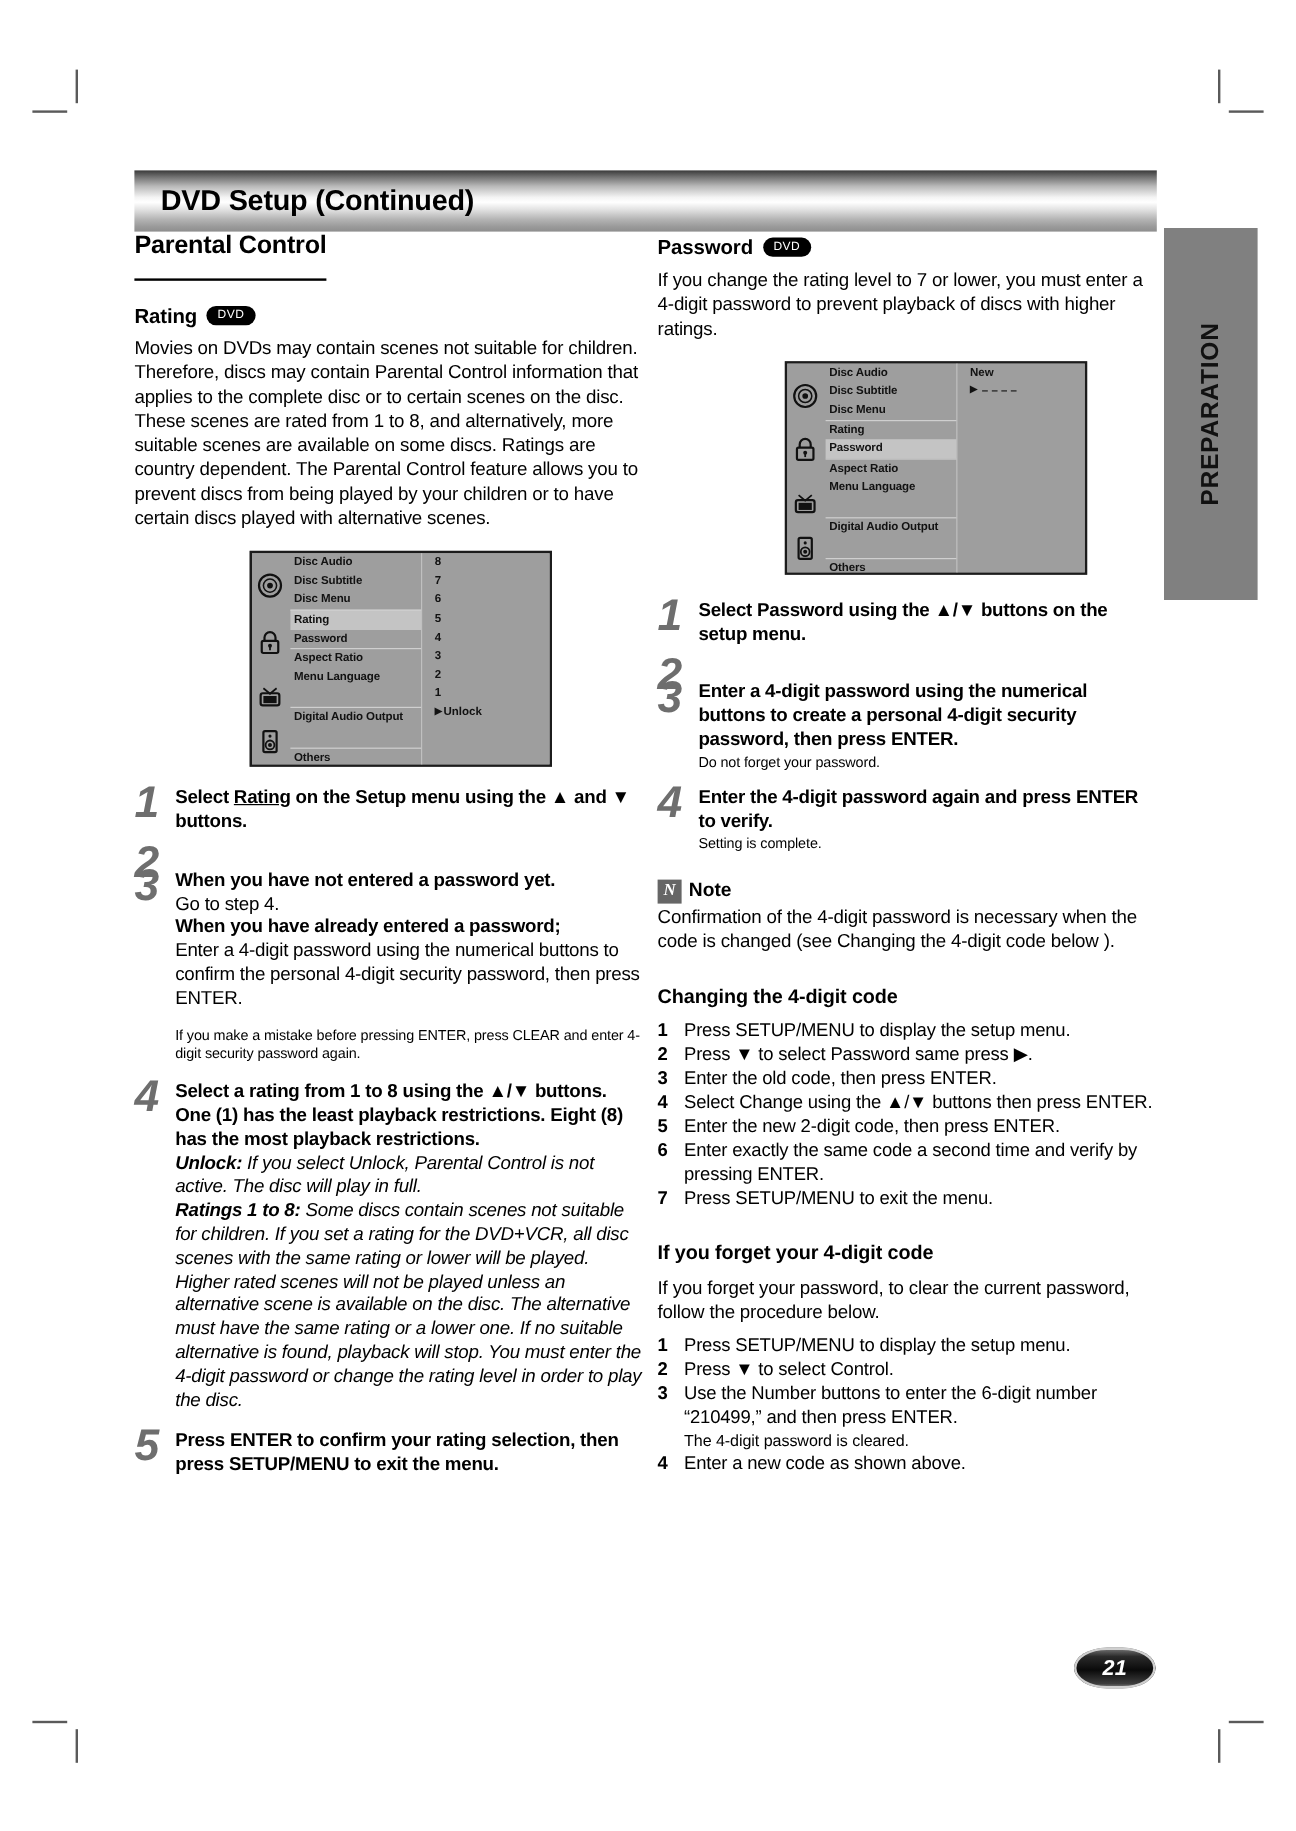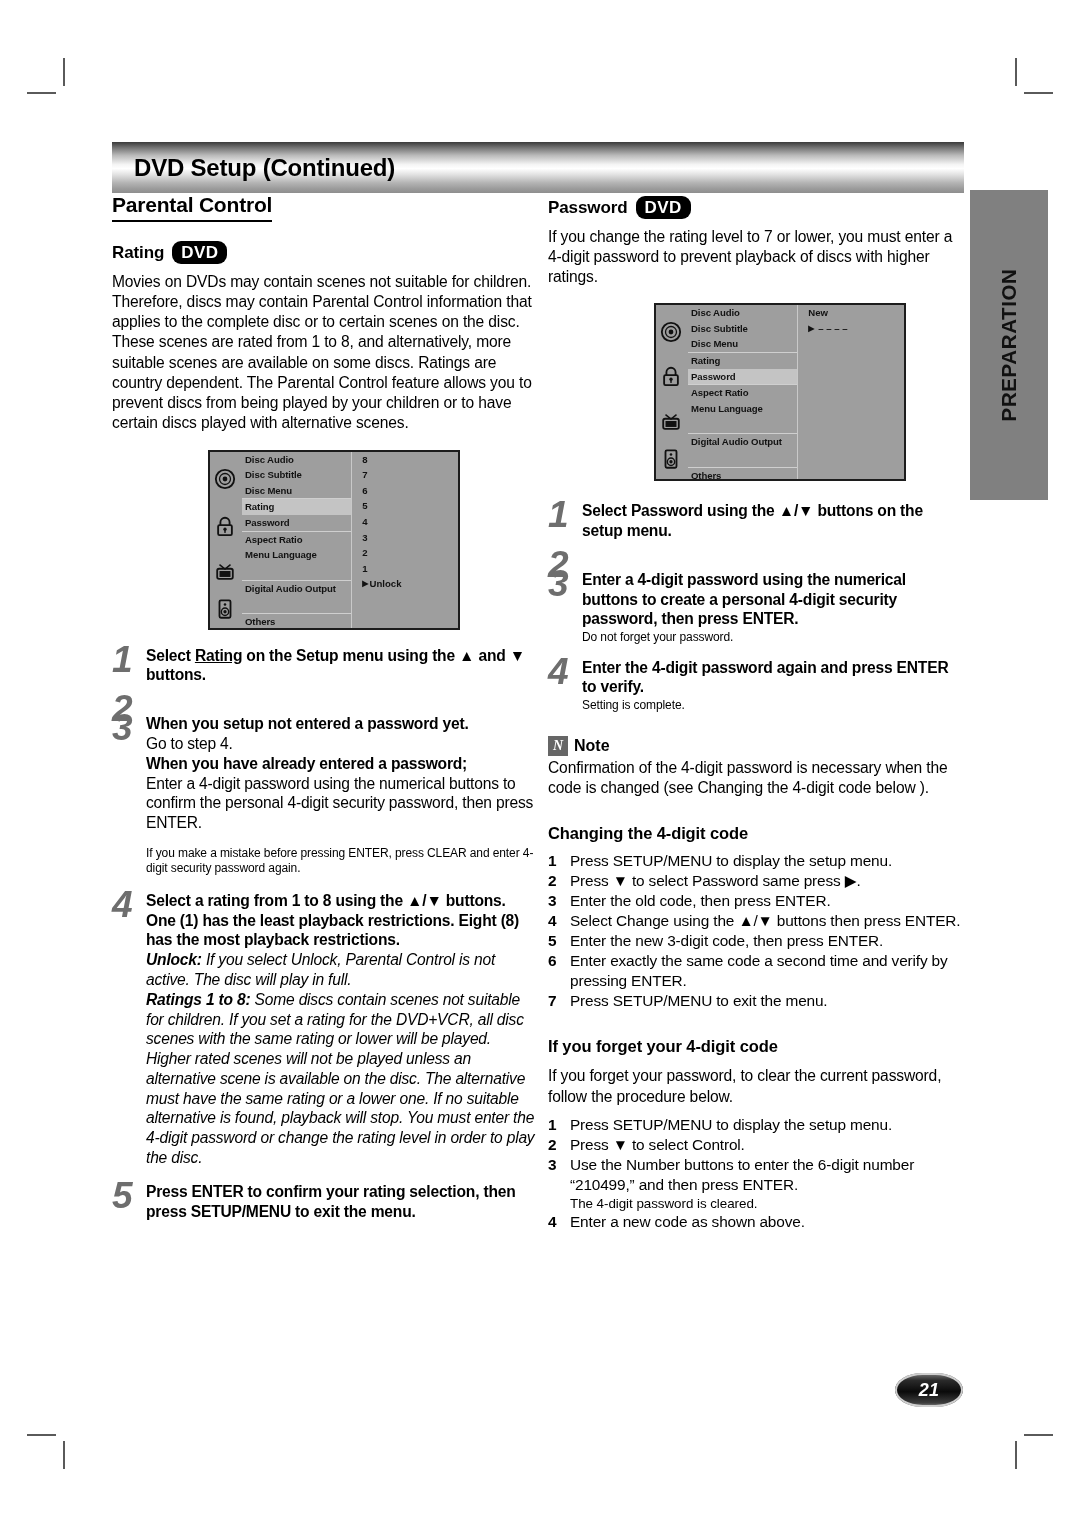--- a/index.html
+++ b/index.html
@@ -88,21 +88,21 @@
     position: absolute;
     top: 193px;
   }
   .col-left  { left: 112px; width: 425px; }
   .col-right { left: 548px; width: 414px; }
 
   h2.section {
     font-size: 21px;
     font-weight: bold;
     margin: 0 0 20px 0;
-    padding-bottom: 3px;
+    padding-bottom: 15px;
     display: inline-block;
     border-bottom: 2.5px solid #000;
     letter-spacing: -0.2px;
   }
   h3.sub {
     font-size: 17px;
     font-weight: bold;
     margin: 0 0 7px 0;
     letter-spacing: -0.1px;
     display: flex;
@@ -112,22 +112,22 @@
   h3.sub2 {
     font-size: 16.5px;
     font-weight: bold;
     margin: 20px 0 8px 0;
     letter-spacing: -0.1px;
   }
   .dvd-badge {
     display: inline-block;
     background: #000;
     color: #fff;
-    font-size: 17px;
-    font-weight: bold;
+    font-size: 10px;
+    font-weight: normal;
     letter-spacing: 0.4px;
     padding: 2.5px 9px 3px 9px;
     border-radius: 9px;
     line-height: 1;
     position: relative;
     top: -1px;
   }
   p.body {
     font-size: 15.6px;
     line-height: 1.30;
@@ -410,21 +410,21 @@
     </div>
 
     <div class="step">
       <div class="num">2</div>
       <div class="gap"></div>
     </div>
 
     <div class="step">
       <div class="num">3</div>
       <div class="txt">
-        <div>When you setup not entered a password yet.</div>
+        <div>When you have not entered a password yet.</div>
         <div class="reg" style="font-weight:normal">Go to step 4.</div>
         <div>When you have already entered a password;</div>
         <div style="font-weight:normal">Enter a 4-digit password using the numerical buttons to confirm the personal 4-digit security password, then press ENTER.</div>
         <div class="note-sm" style="margin-top:13px">If you make a mistake before pressing ENTER, press CLEAR and enter 4-digit security password again.</div>
       </div>
     </div>
 
     <div class="step" style="margin-top:14px">
       <div class="num">4</div>
       <div class="txt">
@@ -541,21 +541,21 @@
     <div class="note-title">Note</div>
   </div>
   <p class="body">Confirmation of the 4-digit password is necessary when the code is changed (see Changing the 4-digit code below ).</p>
 
   <h3 class="sub2" style="margin-top:26px">Changing the 4-digit code</h3>
   <ol class="plain" id="changing-list">
       <li>Press SETUP/MENU to display the setup menu.</li>
       <li>Press ▼ to select Password same press ▶.</li>
       <li>Enter the old code, then press ENTER.</li>
       <li>Select Change using the ▲/▼ buttons then press ENTER.</li>
-      <li>Enter the new 3-digit code, then press ENTER.</li>
+      <li>Enter the new 2-digit code, then press ENTER.</li>
       <li>Enter exactly the same code a second time and verify by pressing ENTER.</li>
       <li>Press SETUP/MENU to exit the menu.</li>
     </ol>
 
   <h3 class="sub2" style="margin-top:26px">If you forget your 4-digit code</h3>
   <p class="body" style="margin-top:10px">If you forget your password, to clear the current password, follow the procedure below.</p>
   <ol class="plain" id="forgot-list">
       <li>Press SETUP/MENU to display the setup menu.</li>
       <li>Press ▼ to select Control.</li>
       <li>Use the Number buttons to enter the 6-digit number “210499,” and then press ENTER.<span class="sub">The 4-digit password is cleared.</span></li>

